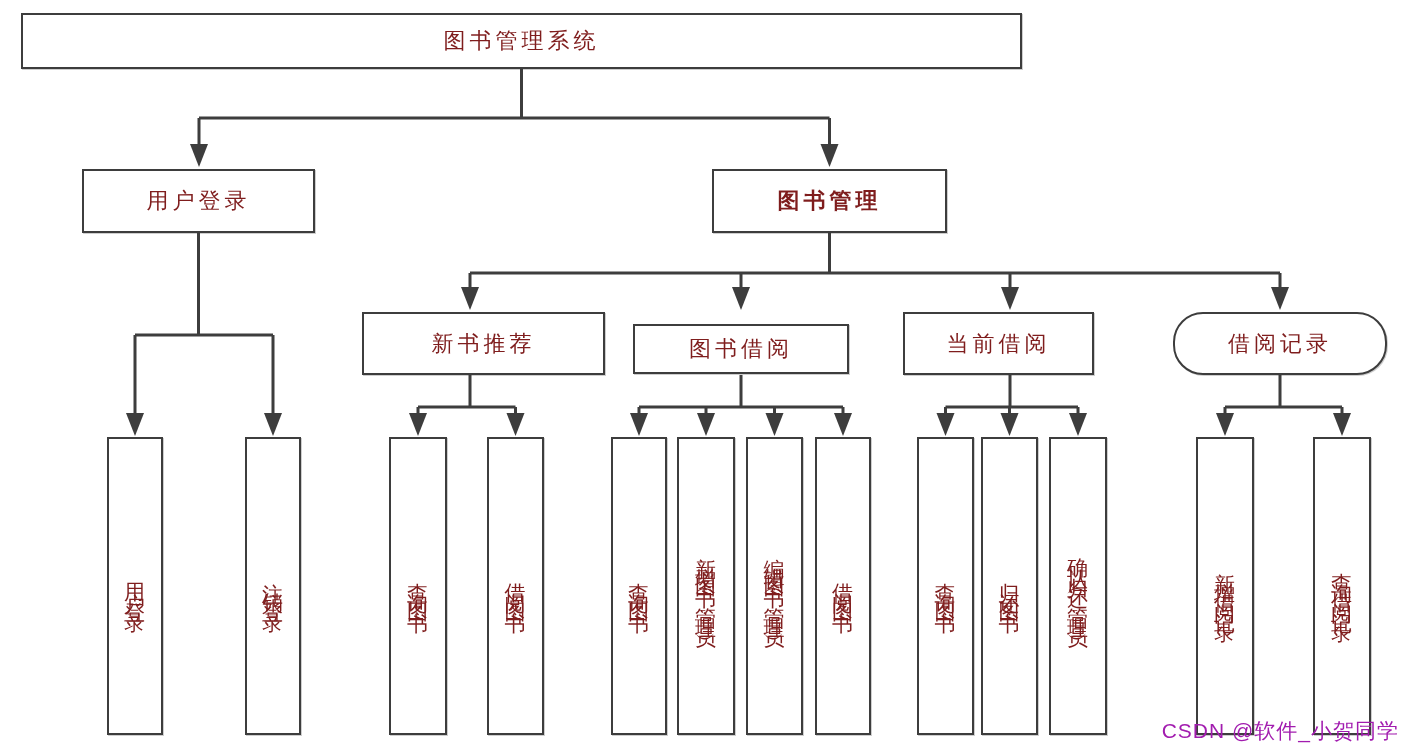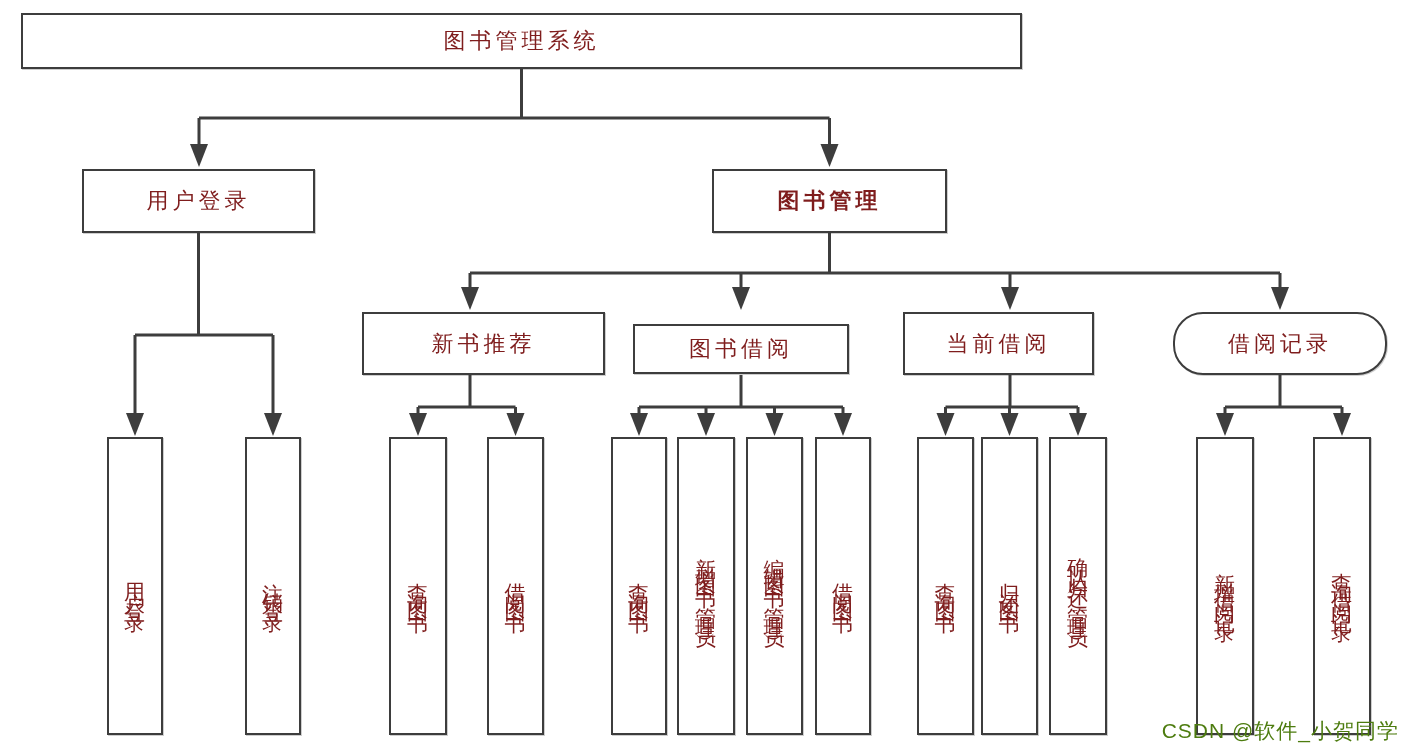--- a/index.html
+++ b/index.html
@@ -34,21 +34,21 @@
     letter-spacing: 10px;
     line-height: 1;
     white-space: nowrap;
   }
   .watermark {
     position: absolute;
     top: 717px;
     right: 6px;
     font-size: 21px;
     letter-spacing: 1px;
-    color: #4d7c0f;
+    color: #a21caf;
   }
 </style>
 </head>
 <body>
 
 <div class="canvas">
 
   <svg class="connectors" viewBox="0 0 1405 747" xmlns="http://www.w3.org/2000/svg">
 
     <path d="M521.5 69 V118 M199 118 H829.5 M199 118 V149 M829.5 118 V149"></path>

